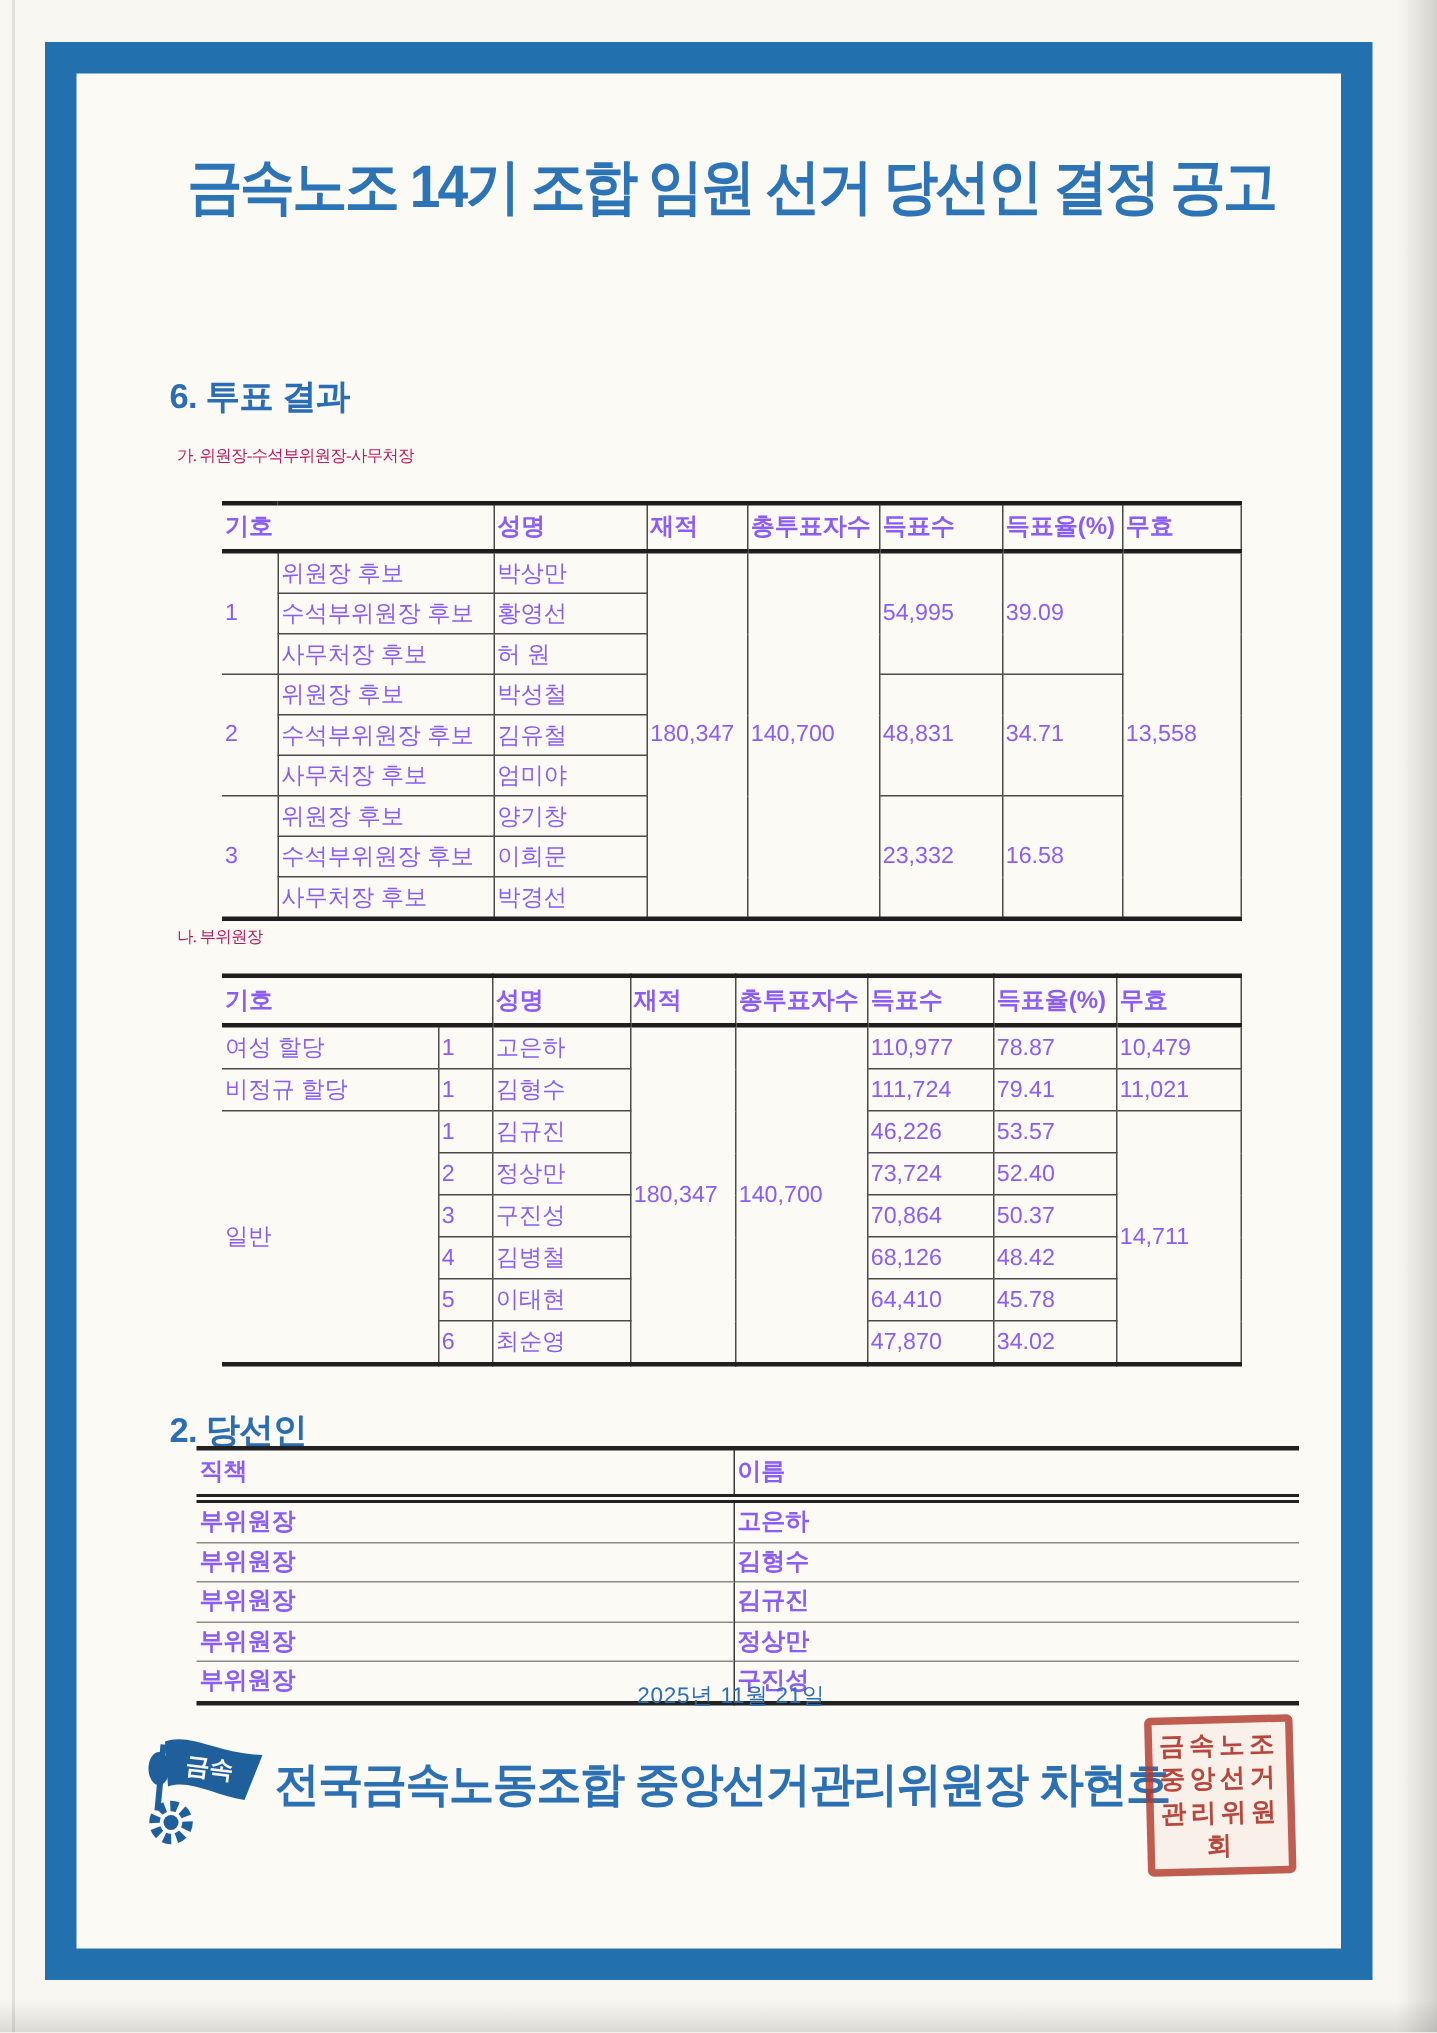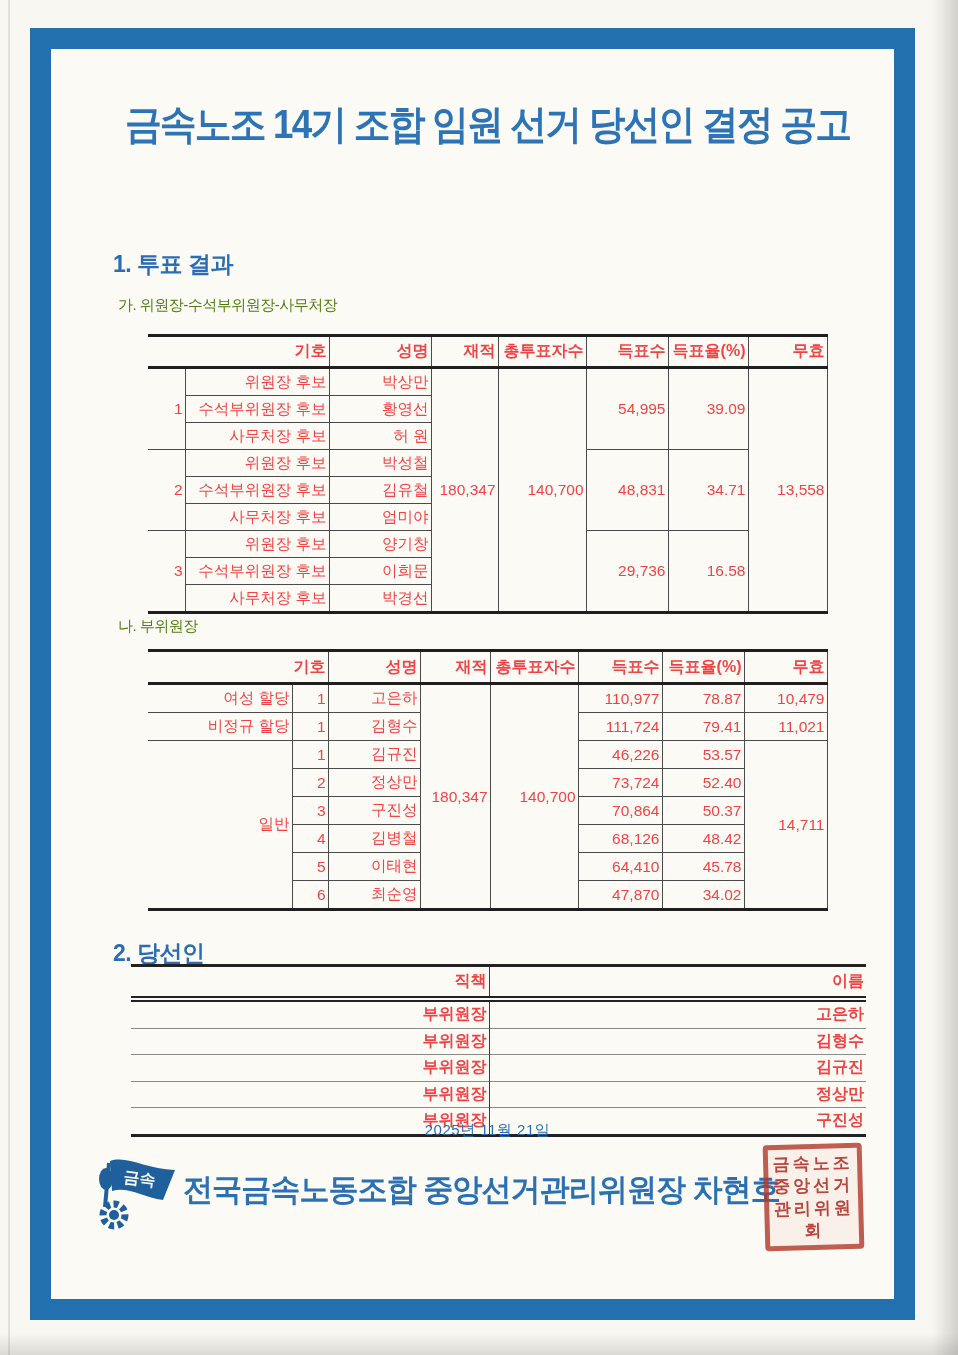--- a/index.html
+++ b/index.html
@@ -32,24 +32,24 @@
     position:absolute;left:108px;top:120px;width:672px;
     color:#2b6cb2;font-size:19px;line-height:1.95;font-weight:600;
   }
   .intro .l1{text-align:justify;text-align-last:justify;}
   .intro .l2{text-align:left;}
 
   .sec-heading{
     position:absolute;left:62px;color:#2b6db3;font-size:23px;font-weight:800;letter-spacing:-0.5px;
   }
   .sub-label{
-    position:absolute;left:67px;color:#4d7c0f;font-size:15px;font-weight:500;letter-spacing:-0.5px;
-  }
-
-  table{border-collapse:collapse;table-layout:fixed;color:#ef4444;text-align:right;}
+    position:absolute;left:67px;color:#be185d;font-size:11px;font-weight:500;letter-spacing:-0.5px;font-family:Liberation Serif, serif;
+  }
+
+  table{border-collapse:collapse;table-layout:fixed;color:#8b5cf6;text-align:left;}
   .tbl{position:absolute;border-top:3px solid #1f1f1f;border-bottom:3px solid #1f1f1f;}
   .tbl th,.tbl td{border:1px solid #4a4a4a;padding:0 2px;font-size:15.5px;font-weight:500;
     overflow:hidden;white-space:nowrap;}
   .tbl thead th{border-bottom:3px solid #1f1f1f;font-weight:bold;font-size:16px;}
   .tbl tr > *:first-child{border-left:none;}
   .t1{left:97px;top:285px;width:679px;}
   .t1 thead th{height:29px;}
   .t1 td{height:26px;}
   .t2{left:97px;top:600px;width:679px;}
   .t2 thead th{height:30px;}
@@ -87,21 +87,21 @@
 <body>
 
 <div class="scan-line-left"></div>
 
 <div class="page-frame">
   <div class="frame-inner">
 
     <div class="doc-title">금속노조 14기 조합 임원 선거 당선인 결정 공고</div>
 
 
-    <div class="sec-heading" style="top:200px">1. 투표 결과</div>
+    <div class="sec-heading" style="top:200px">6. 투표 결과</div>
     <div class="sub-label" style="top:247px">가. 위원장-수석부위원장-사무처장</div>
 
     <table class="tbl t1">
       <colgroup>
         <col style="width:37px">
           <col style="width:144px">
           <col style="width:102px">
           <col style="width:67px">
         <col style="width:88px">
           <col style="width:82px">
@@ -150,21 +150,21 @@
           <td>김유철</td>
         </tr>
         <tr>
           <td>사무처장 후보</td>
           <td>엄미야</td>
         </tr>
         <tr>
           <td rowspan="3">3</td>
           <td>위원장 후보</td>
           <td>양기창</td>
-          <td rowspan="3">29,736</td>
+          <td rowspan="3">23,332</td>
           <td rowspan="3">16.58</td>
         </tr>
         <tr>
           <td>수석부위원장 후보</td>
           <td>이희문</td>
         </tr>
         <tr>
           <td>사무처장 후보</td>
           <td>박경선</td>
         </tr>

